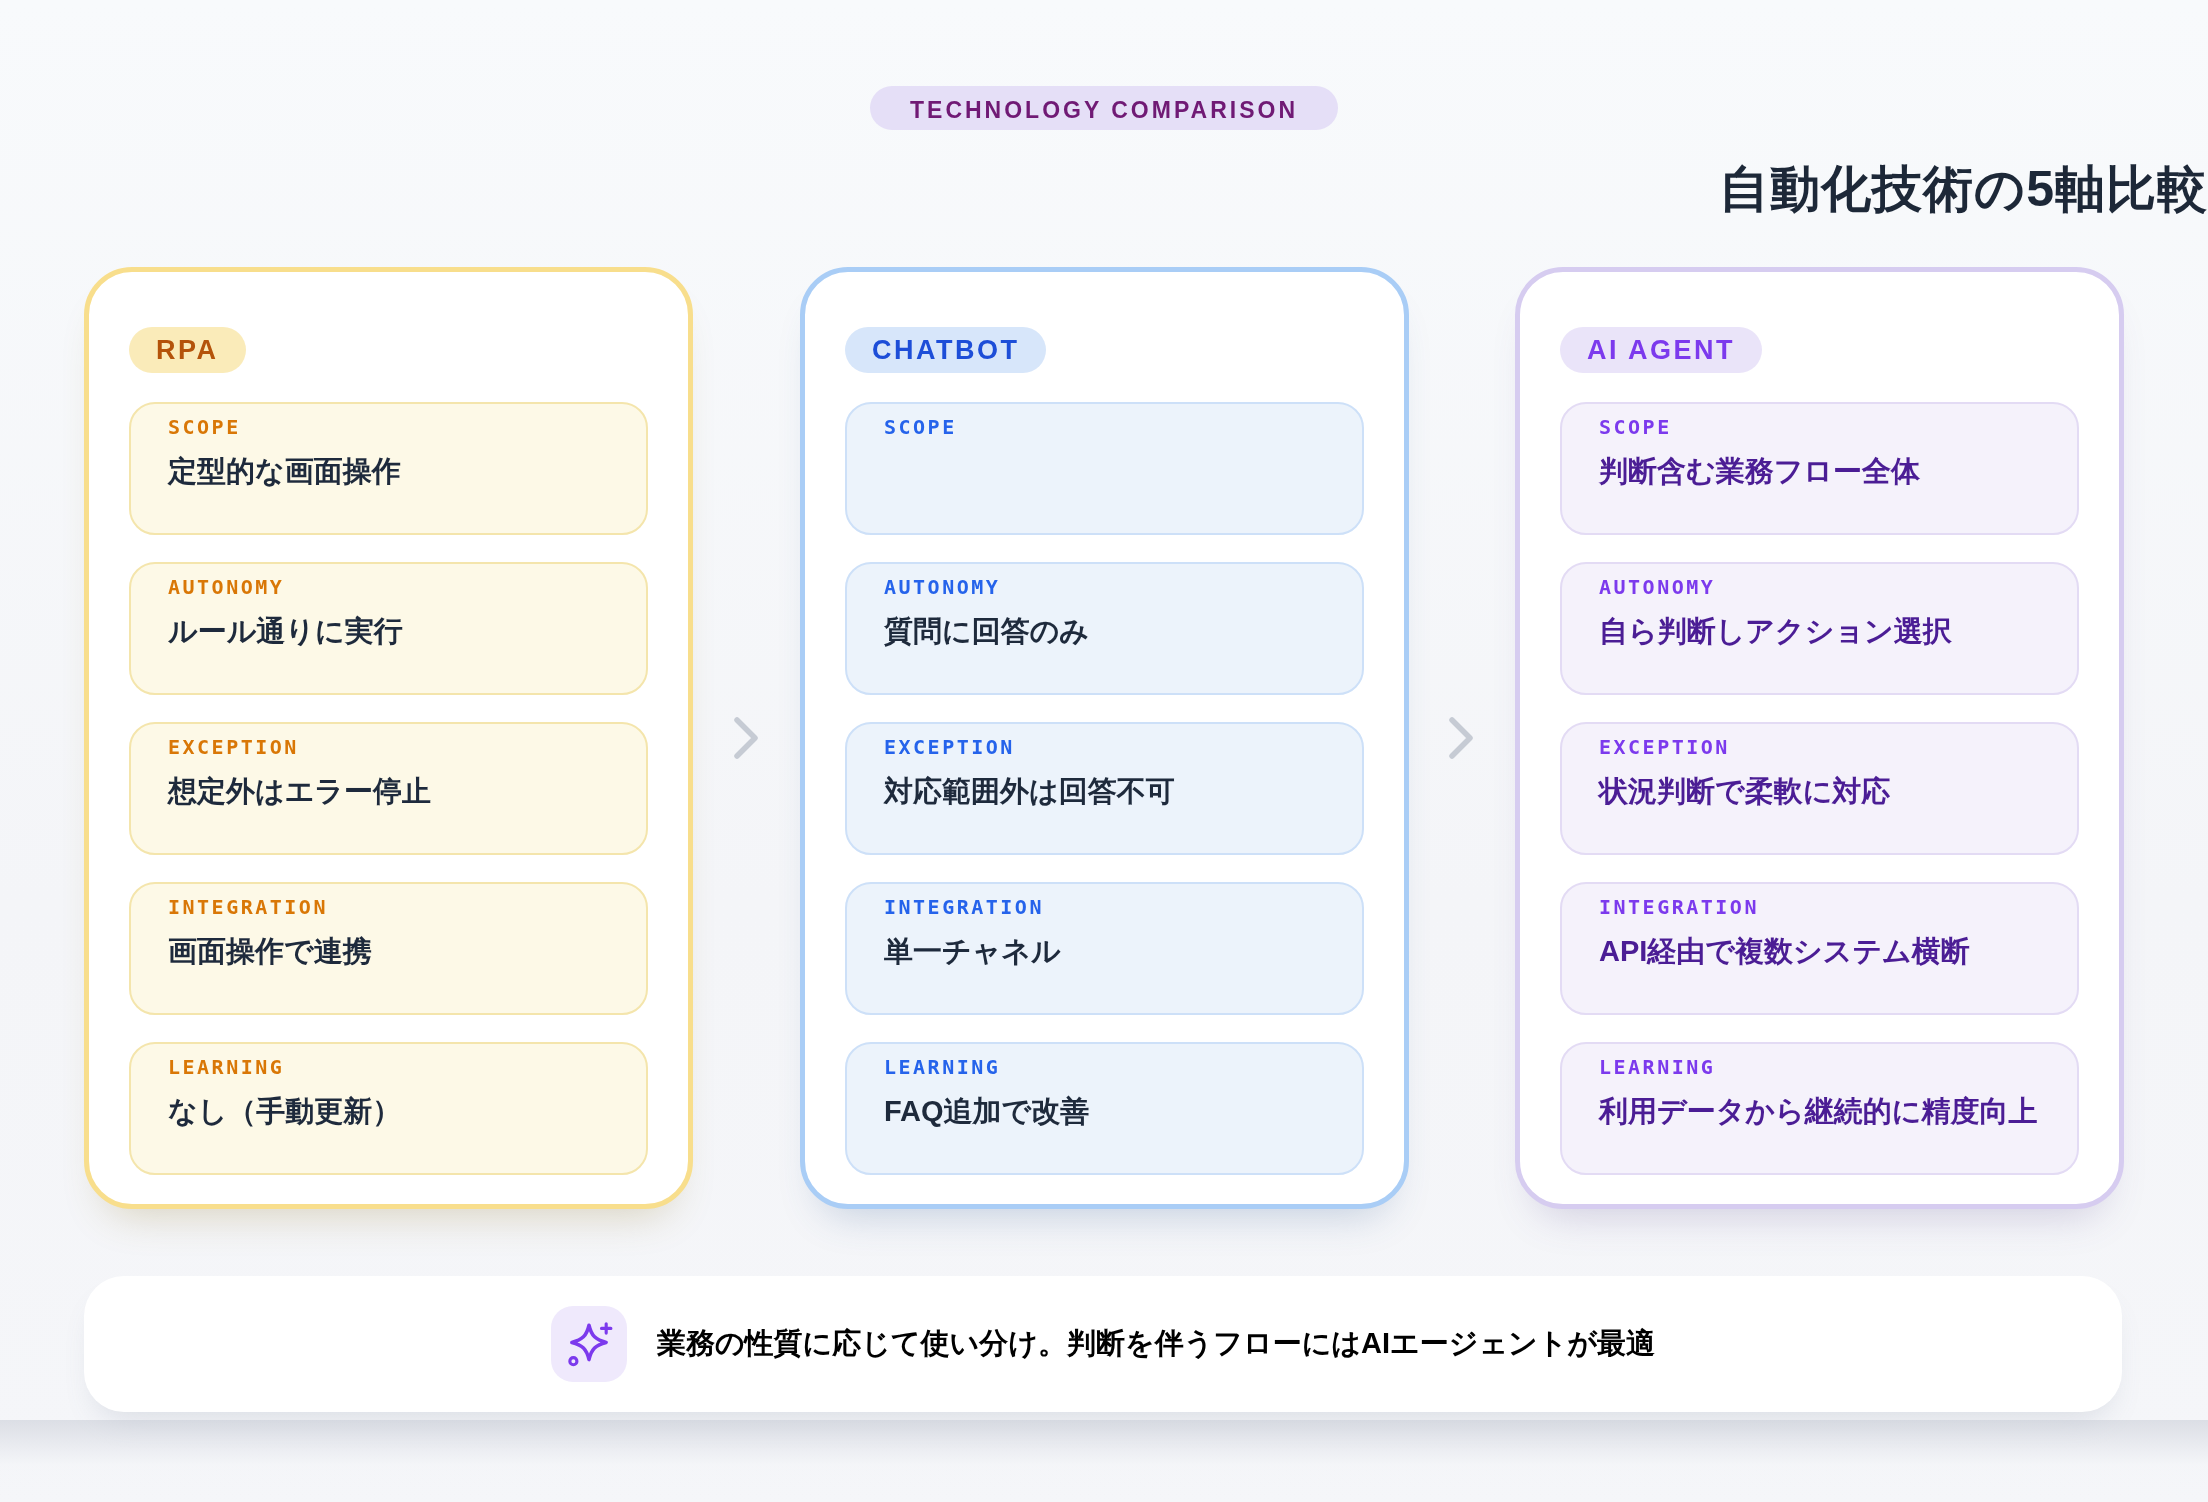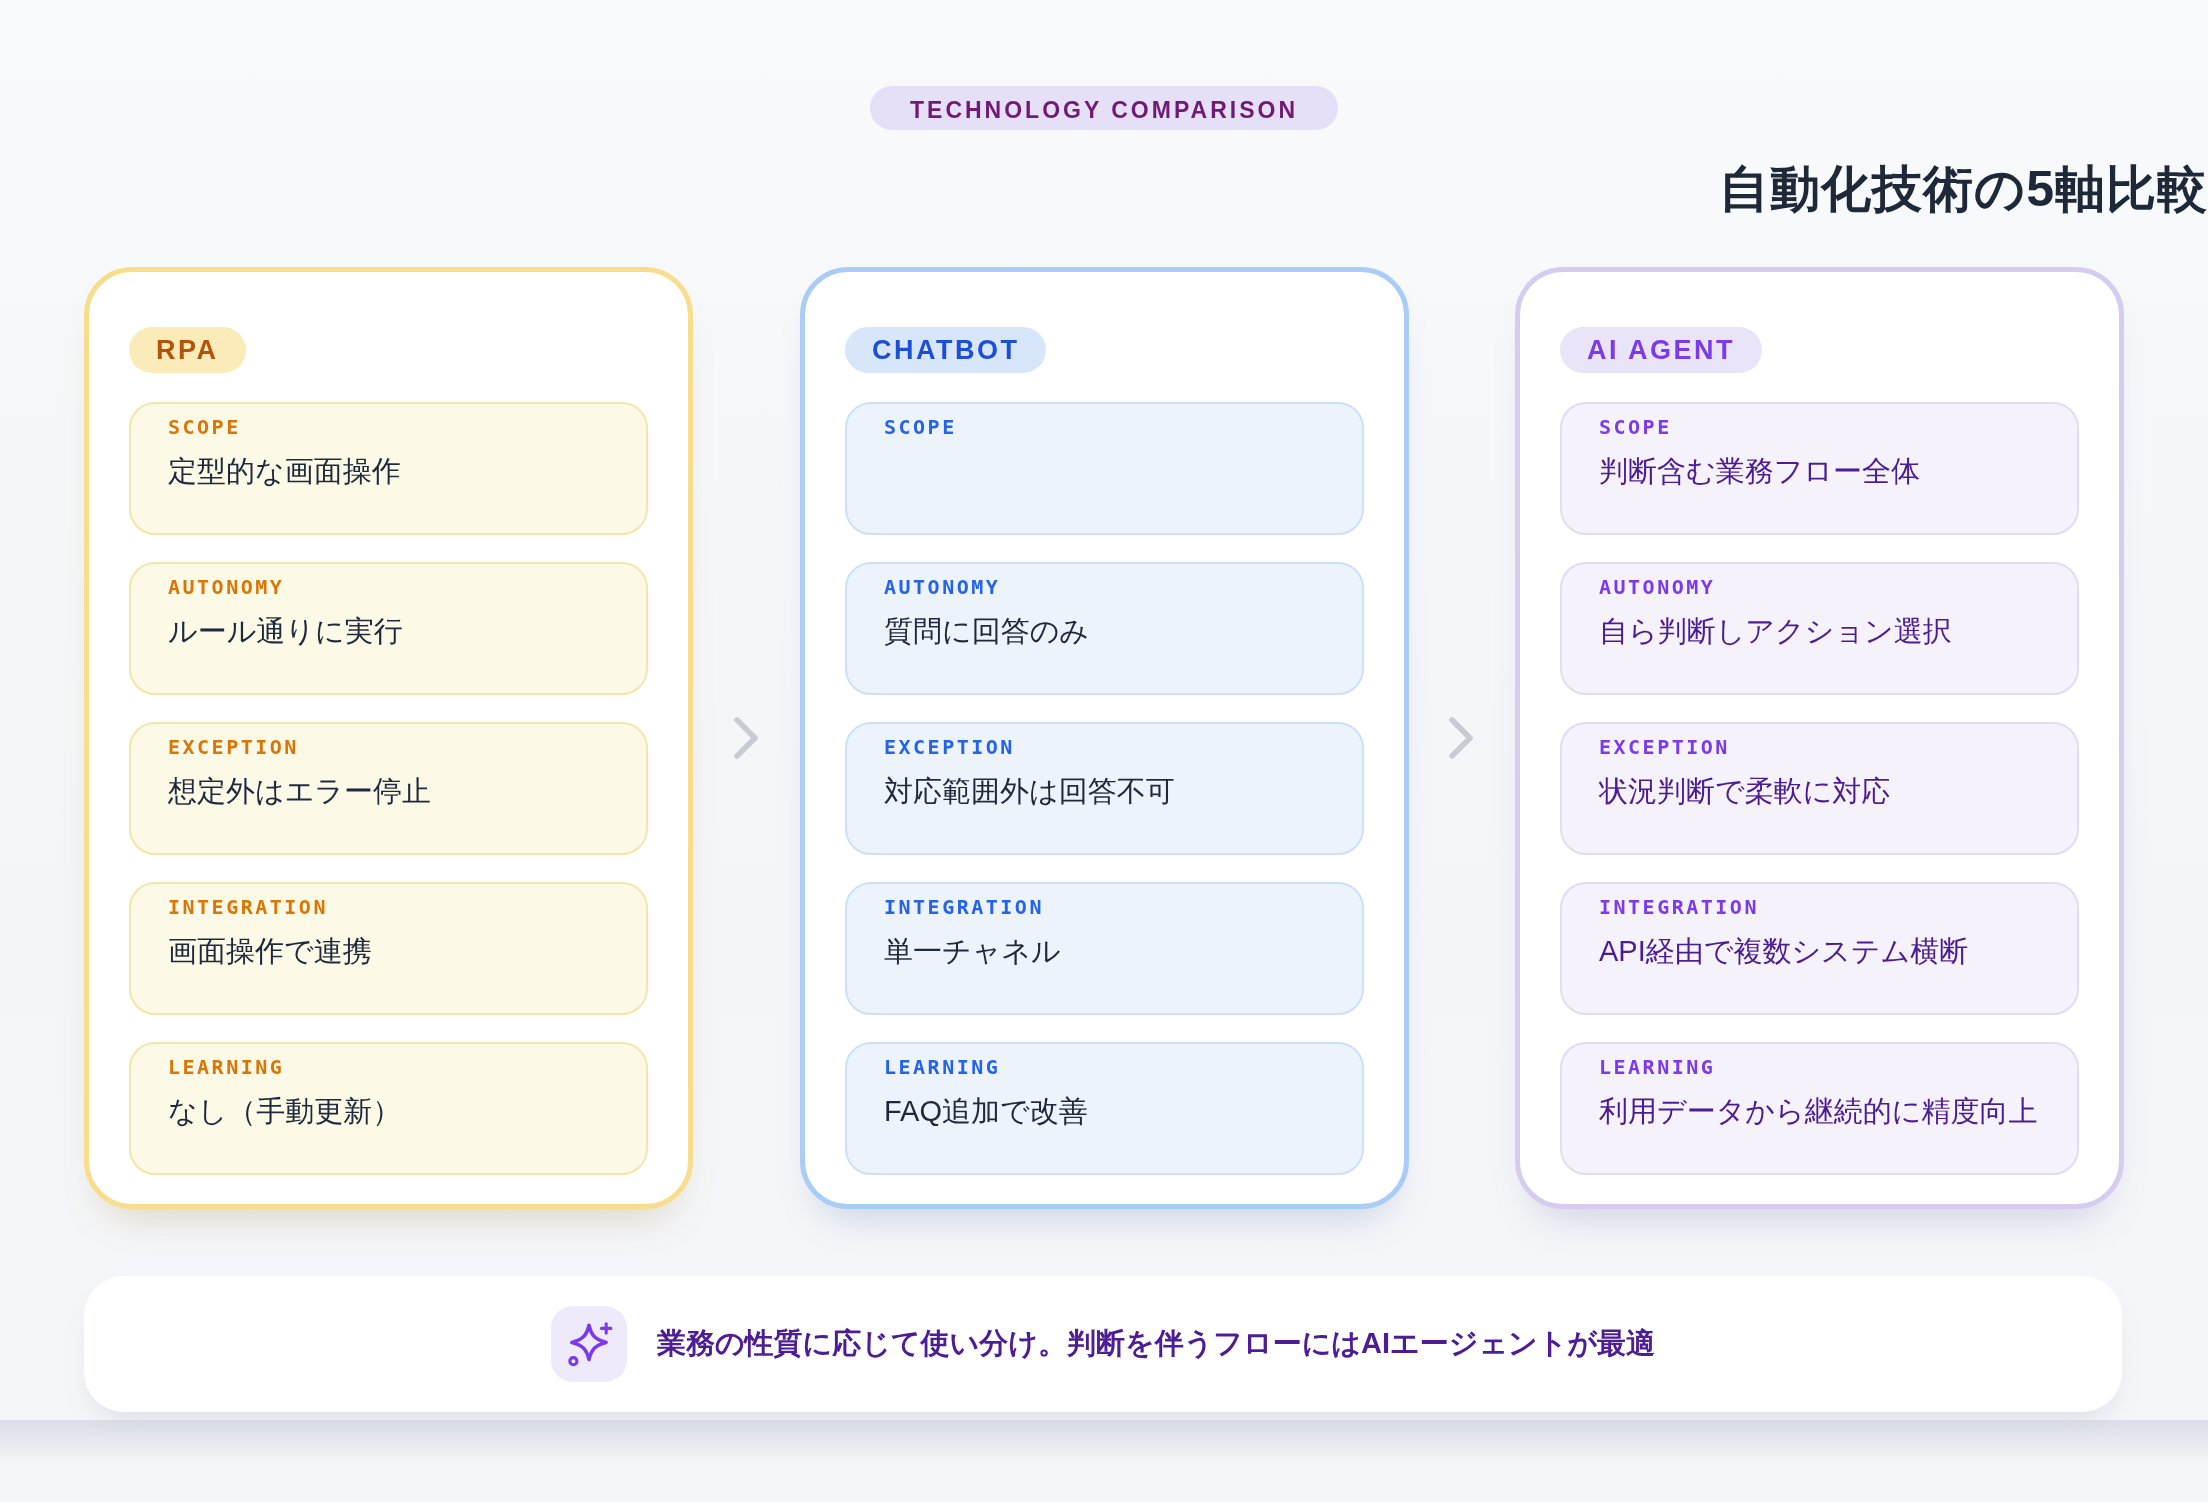--- a/index.html
+++ b/index.html
@@ -44,40 +44,40 @@
   .card-chatbot .item{background:#ECF3FB;border-color:#CDE0F8;}
   .card-ai .item{background:#F5F2FB;border-color:#E3DBF4;}
   .item-label{
     font-family:"DejaVu Sans Mono","Liberation Mono",monospace;
     font-size:20px;font-weight:bold;letter-spacing:2.5px;line-height:24px;
   }
   .card-rpa .item-label{color:#D97706;}
   .card-chatbot .item-label{color:#2563EB;}
   .card-ai .item-label{color:#7C3AED;}
   .item-value{
-    margin-top:14px;font-size:29px;font-weight:normal;line-height:36px;
+    margin-top:14px;font-size:29px;font-weight:bold;line-height:36px;
     color:#1E2A3C;white-space:nowrap;
   }
   .card-ai .item-value{color:#4B1D95;}
   
   .chevron{position:absolute;top:711px;width:36px;height:54px;}
   .chevron-1{left:728px;}
   .chevron-2{left:1443px;}
   
   .summary-bar{
     position:absolute;left:84px;top:1276px;width:2038px;height:136px;
     background:#FFFFFF;border-radius:40px;
     box-shadow:0 18px 32px -14px rgba(100,116,139,.22);
     display:flex;align-items:center;justify-content:center;gap:30px;
   }
   .summary-icon-box{
     width:76px;height:76px;border-radius:22px;background:#EFE9FC;
     display:flex;align-items:center;justify-content:center;flex:none;
   }
-  .summary-text{font-size:29px;font-weight:800;color:#4c1d95;white-space:nowrap;}
+  .summary-text{font-size:29px;font-weight:800;color:#000000;white-space:nowrap;}
   
   .bottom-band{
     position:absolute;left:0;top:1420px;width:2208px;height:82px;
     background:linear-gradient(180deg,rgba(199,203,213,.55) 0%,rgba(240,242,246,.15) 55%,rgba(250,251,253,0) 100%);
   }
 </style>
 </head>
 <body>
 
 <div class="stage">

